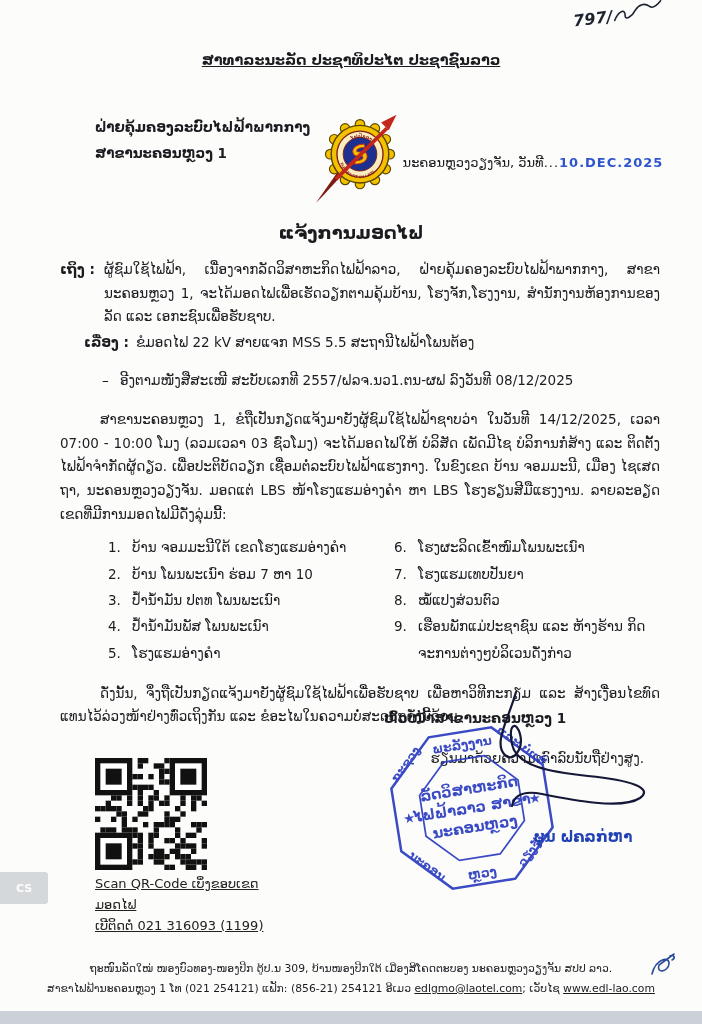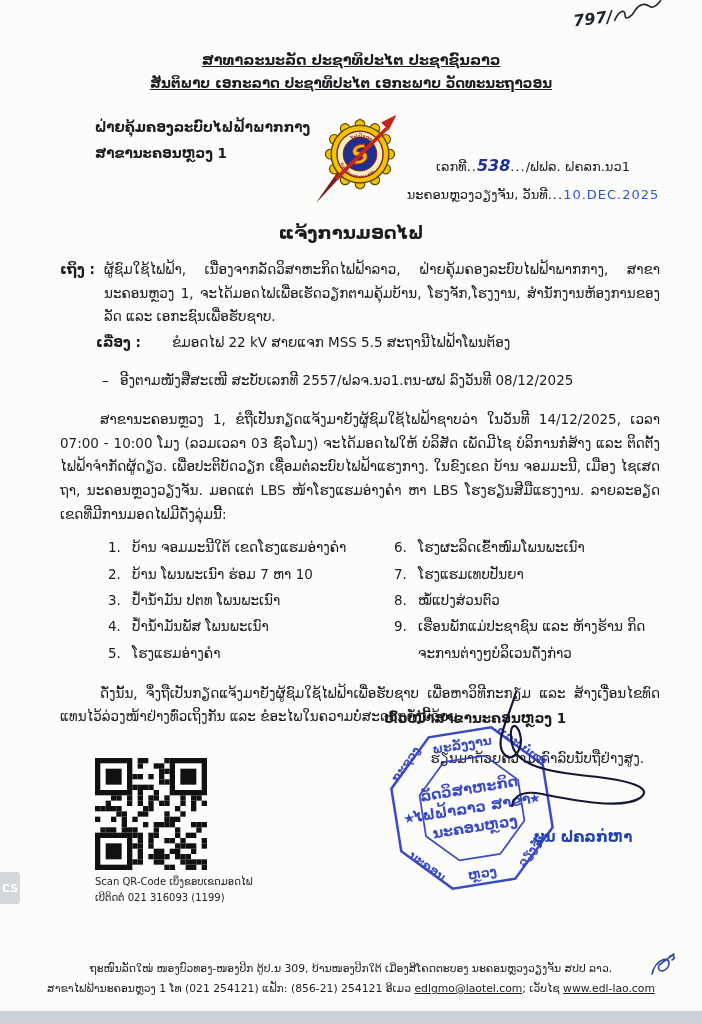--- a/index.html
+++ b/index.html
@@ -18,30 +18,30 @@
   }
   
   .nat-header { position:absolute; top:52px; left:0; right:0; text-align:center;text-decoration:underline; }
   .nat-header .l1 { font-size:14.5px; font-weight:bold; }
   .nat-header .l2 { font-size:13.5px; font-weight:bold; margin-top:7px; }
   
   .org-block { position:absolute; top:114px; left:95px; font-size:13.5px; font-weight:bold; line-height:1.95; }
   .logo-wrap { position:absolute; top:110px; left:312px; width:96px; height:96px; }
   .ref-block { position:absolute; top:150px; left:388px; width:290px; font-size:13px; line-height:2.0; text-align:center; }
   .hand-blue { color:#1d2e9e; font-style:italic; font-weight:bold; font-size:16px; }
-  .date-stamp { color:#2f55cc; font-weight:normal; letter-spacing:1px; font-size:13px;text-align:right; }
+  .date-stamp { color:#2f55cc; font-weight:bold; letter-spacing:1px; font-size:13px;text-align:right; }
   .dots { letter-spacing:1px; }
   
   .doc-title { position:absolute; top:222px; left:0; right:0; text-align:center; font-size:18px; font-weight:bold; }
   
   .doc-body { position:absolute; top:258px; left:60px; right:42px; font-size:13.5px; line-height:1.75; }
   .to-row { display:flex; }
   .to-row .lbl { font-weight:bold; width:44px; flex:none; }
   .to-row .txt { flex:1; text-align:justify; }
-  .subj-row { display:flex; margin-left:36px; margin-top:2px;gap:24px; }
+  .subj-row { display:flex; margin-left:24px; margin-top:2px; }
   .subj-row .lbl { font-weight:bold; width:52px; flex:none; }
   .ref-line { display:flex; margin-left:42px; margin-top:14px; }
   .ref-line .bullet { width:18px; flex:none; }
   .main-para { margin-top:16px; text-indent:40px; text-align:justify; }
   .list-cols { display:flex; margin-top:8px; }
   .list-col { line-height:1.95; }
   .list-col.left { margin-left:48px; width:286px; flex:none; }
   .list-col.right { flex:1; }
   .list-item { display:flex; }
   .list-item .num { width:24px; flex:none; }
@@ -50,46 +50,45 @@
   .salutation { margin-top:18px; text-align:right; padding-right:16px; }
   
   .sig-title { position:absolute; left:384px; top:710px; font-size:13.5px; font-weight:bold; }
   .stamp-wrap { position:absolute; left:366px; top:716px; width:212px; height:184px; transform:rotate(-9deg); opacity:.92; }
   .sig-scribble { position:absolute; left:430px; top:688px; width:240px; height:150px; }
   .sig-name { position:absolute; left:498px; top:828px; width:170px; text-align:center;
               color:#2141b5; font-weight:bold; font-size:15px; }
   
   .qr-block { position:absolute; left:95px; top:758px; width:170px; }
   .qr-svg { width:112px; height:112px; }
-  .qr-cap { font-size:10px; line-height:1.6; color:#222; }
+  .qr-cap { font-size:13px; line-height:1.6; color:#222;text-decoration:underline; }
   
   .footer { position:absolute; left:0; right:0; bottom:26px; text-align:center; font-size:10.8px; line-height:1.8; }
   .footer .u { text-decoration:underline; }
   .footer-doodle { position:absolute; right:24px; bottom:40px; width:30px; height:34px; }
   
-  .cs-badge { position:absolute; left:0; top:872px; width:20px; height:32px; background:#a7adb5;
+  .cs-badge { position:absolute; left:0; top:872px; width:48px; height:32px; background:#a7adb5;
               color:#fff; font-size:11px; font-weight:bold; display:flex; align-items:center;
               justify-content:center; opacity:.45; border-radius:0 3px 3px 0; }
   .scan-strip { position:absolute; left:0; right:0; bottom:0; height:13px; background:#ccd1d8; }
 </style>
 </head>
 <body>
 
 <div class="page">
 
   <div class="hand-ref">
     <span>797/</span>
     <svg width="52" height="22" viewBox="0 0 52 22">
       <path d="M2 16 C 8 6, 14 6, 13 12 C 12 18, 20 14, 24 8 C 28 3, 34 2, 38 6 C 42 10, 48 4, 50 2" stroke="#1d2430" stroke-width="1.6" fill="none" stroke-linecap="round"></path>
     </svg>
   </div>
 
   <div class="nat-header">
     <div class="l1">ສາທາລະນະລັດ ປະຊາທິປະໄຕ ປະຊາຊົນລາວ</div>
-    <div class="l2">ສັນຕິພາບ ເອກະລາດ ປະຊາທິປະໄຕ ເອກະພາບ ວັດທະນະຖາວອນ</div>
   </div>
 
   <div class="org-block">
     <div>ຝ່າຍຄຸ້ມຄອງລະບົບໄຟຟ້າພາກກາງ</div>
     <div>ສາຂານະຄອນຫຼວງ 1</div>
   </div>
 
   <div class="logo-wrap">
     <svg viewBox="0 0 100 100" width="96" height="96">
 
@@ -123,23 +122,20 @@
       </text>
       <circle cx="50" cy="46" r="17.5" fill="#1d3090" stroke="#7e1c12" stroke-width="1"></circle>
       <text x="50" y="55" text-anchor="middle" font-size="25" font-weight="bold" font-style="italic" fill="#f2c200" stroke="#c3271b" stroke-width="0.9" transform="rotate(-18 50 46)">S</text>
 
       <line x1="25" y1="72" x2="78" y2="19" stroke="#c3271b" stroke-width="4"></line>
       <polygon points="72,13 88,5 80,21" fill="#c3271b"></polygon>
     </svg>
   </div>
 
   <div class="ref-block">
-    <div>
-      <span>ເລກທີ</span><span class="dots">..</span><span class="hand-blue">538</span><span class="dots">...</span><span>/ຟຟລ. ຝຄລກ.ນວ1</span>
-    </div>
     <div>
       <span>ນະຄອນຫຼວງວຽງຈັນ, ວັນທີ</span><span class="dots">...</span><span class="date-stamp">10.DEC.2025</span>
     </div>
   </div>
 
   <div class="doc-title">ແຈ້ງການມອດໄຟ</div>
 
   <div class="doc-body">
     <div class="to-row">
       <span class="lbl">ເຖິງ :</span>

